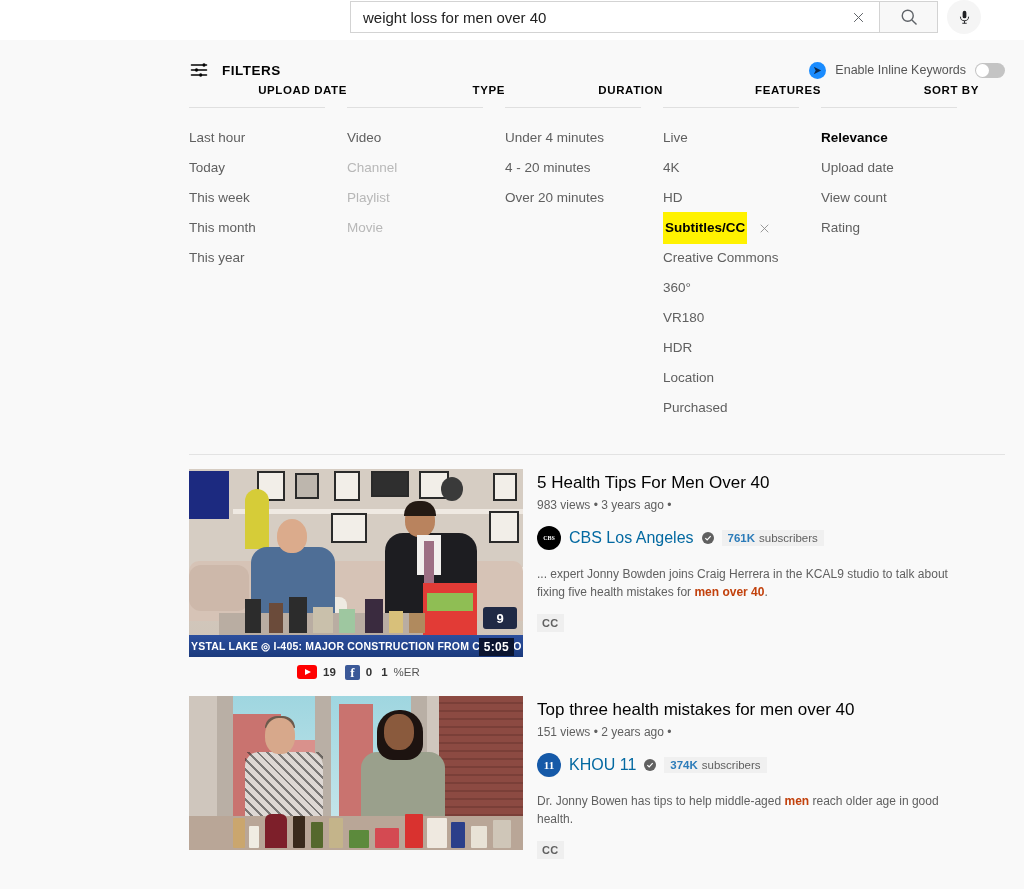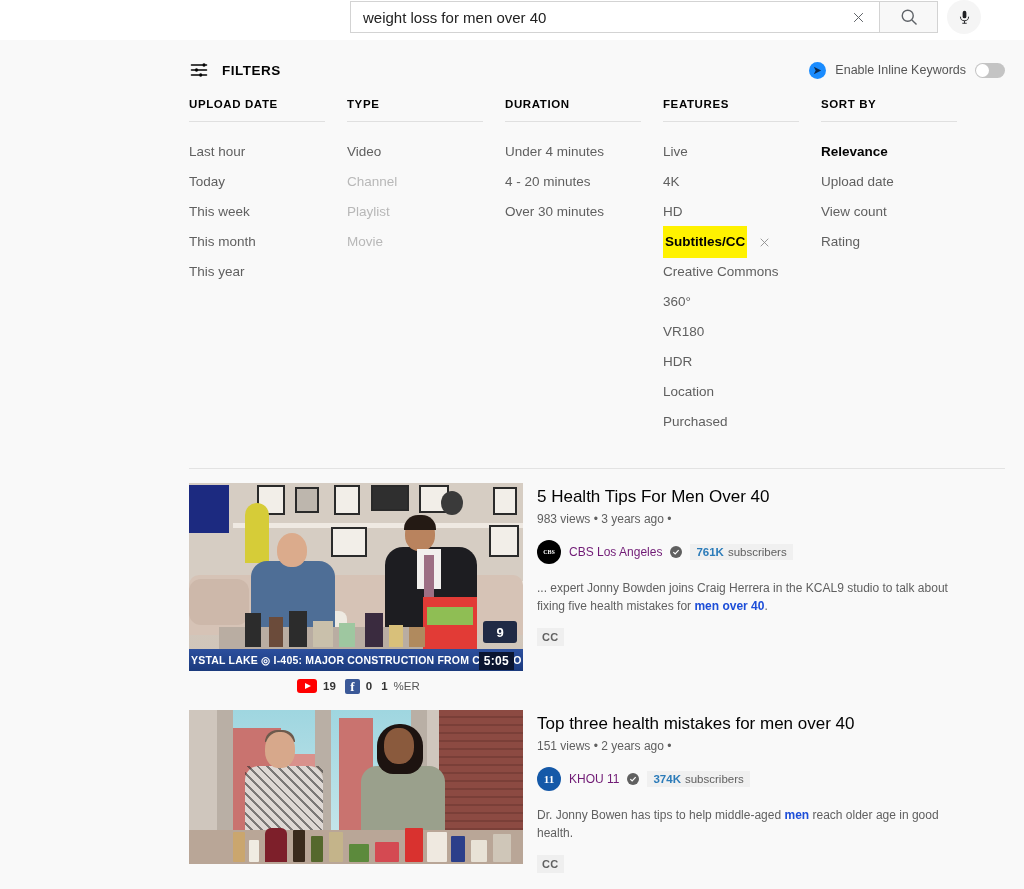--- a/index.html
+++ b/index.html
@@ -91,21 +91,21 @@
   .toggle::after {
     content: ""; position: absolute;
     left: 1px; top: 1px;
     width: 13px; height: 13px; border-radius: 50%;
     background: #fff;
   }
 
   
   .filter-cols {
     display: flex;
-    margin-top: 14px;
+    text-align: right;
   }
   .fcol { width: 158px; }
   .fcol.features { width: 158px; }
   .fcol-title {
     font-size: 11.5px; font-weight: bold; letter-spacing: .6px;
     color: #030303; padding-bottom: 11px;
   }
   .fcol-rule { height: 1px; background: #e0e0e0; width: 136px; }
   .fcol-items { margin-top: 15px; }
   .fitem {
@@ -185,38 +185,38 @@
     width: 24px; height: 24px; border-radius: 50%;
     overflow: hidden; flex-shrink: 0; cursor: pointer;
     display: flex; align-items: center; justify-content: center;
   }
   .avatar.cbs { background: #000; }
   .avatar.khou { background: #1559a8; }
   .avatar-txt {
     color: #fff; font-size: 11px; font-weight: bold;
     font-family: "Liberation Serif", serif;
   }
-  .chan-name { font-size: 12px; color: #701a75; cursor: pointer; }
+  .chan-name { font-size: 16px; color: #0369a1; cursor: pointer; }
   .verified {
     width: 12px; height: 12px; border-radius: 50%;
     background: #606060; display: flex;
     align-items: center; justify-content: center;
     flex-shrink: 0;
   }
   .subs-chip {
     background: #f0f0f0; padding: 2px 6px;
     font-size: 11.5px; color: #606060;
     display: flex; align-items: flex-start; gap: 4px;
   }
   .subs-count { color: #2b7bb9; font-weight: bold; }
   .vdesc {
     font-size: 12px; color: #606060; line-height: 1.5;
     max-width: 437px; margin-bottom: 12px;
   }
-  .vdesc b { color: #1d4ed8; font-weight: bold; }
+  .vdesc b { color: #c2410c; font-weight: bold; }
   .cc-badge {
     display: inline-block;
     background: #efefef; color: #606060;
     font-size: 11px; font-weight: bold;
     padding: 3px 5px; letter-spacing: .3px;
   }
 
   
   .t1-bg { position:absolute; inset:0; background:linear-gradient(#d9d0c6,#cfc4b8); }
   .t1-wall { position:absolute; left:0; top:0; right:0; height:118px; background:#d6cdc3; }
@@ -372,21 +372,21 @@
         <div class="fcol-title">DURATION</div>
         <div class="fcol-rule"></div>
         <div class="fcol-items">
           <div class="fitem">
             <span class="fitem-text">Under 4 minutes</span>
             </div>
           <div class="fitem">
             <span class="fitem-text">4 - 20 minutes</span>
             </div>
           <div class="fitem">
-            <span class="fitem-text">Over 30 minutes</span>
+            <span class="fitem-text">Over 20 minutes</span>
             </div>
         </div>
       </div>
 
       <div class="fcol features">
         <div class="fcol-title">FEATURES</div>
         <div class="fcol-rule"></div>
         <div class="fcol-items">
           <div class="fitem">
             <span class="fitem-text">Live</span>

